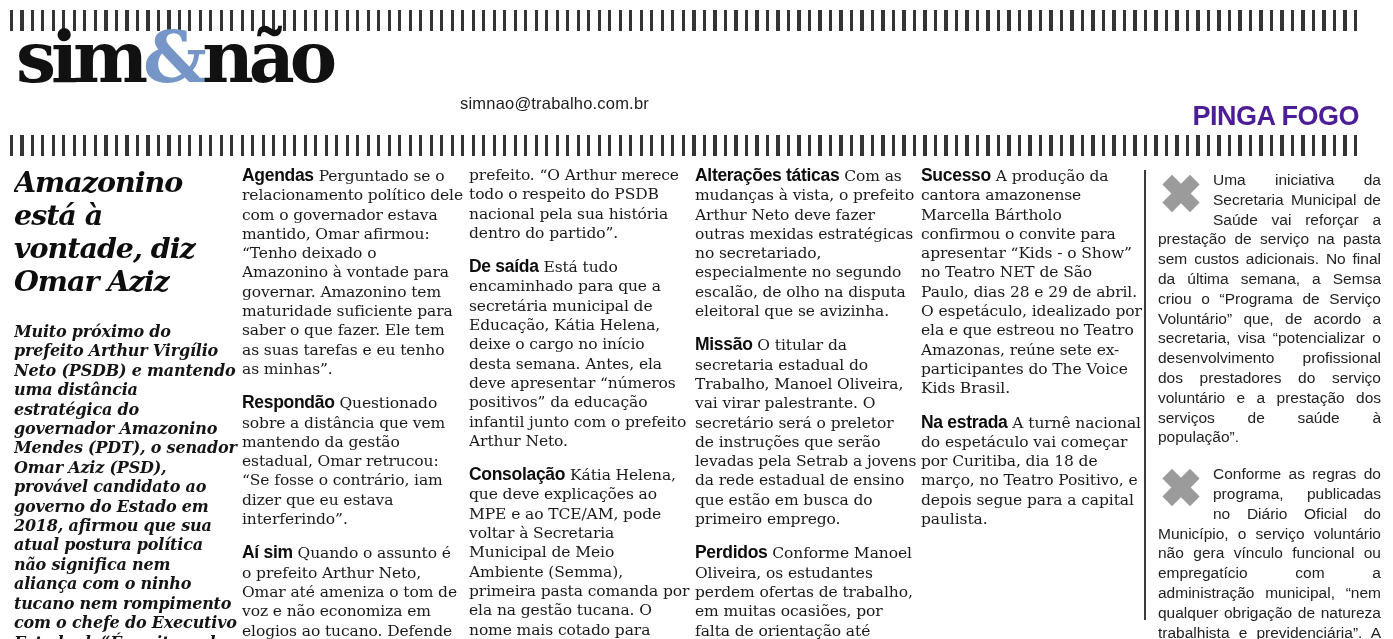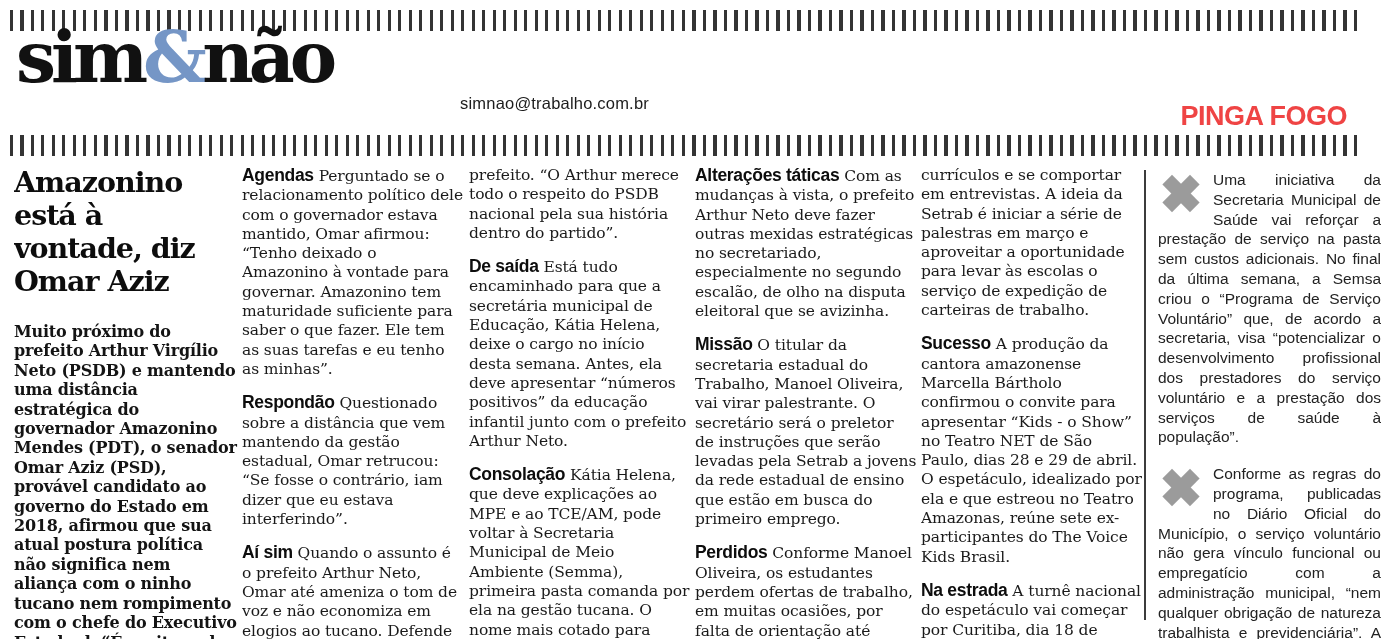--- a/index.html
+++ b/index.html
@@ -25,28 +25,28 @@
     font-weight:bold;font-size:71px;line-height:1;
     letter-spacing:-5px;white-space:nowrap;
   }
   .masthead-title .amp{color:#7596c6;}
   .masthead-email{
     position:absolute;left:460px;top:94px;
     font-family:"Liberation Sans", sans-serif;
     font-size:16.5px;color:#1c1c1c;letter-spacing:0.2px;
   }
   .pinga-label{
-    position:absolute;right:46px;top:101px;
+    position:absolute;right:34px;top:101px;
     font-family:"Liberation Sans", sans-serif;
     font-weight:bold;font-size:27px;letter-spacing:-0.5px;
-    color:#ef4444;white-space:nowrap;
+    color:#4c1d95;white-space:nowrap;
   }
   
   .col{position:absolute;top:166px;height:473px;overflow:hidden;}
-  .col1{left:14px;width:224px;}
+  .col1{left:14px;width:224px;font-style:italic;}
   .col2{left:242px;width:222px;}
   .col3{left:469px;width:221px;}
   .col4{left:695px;width:222px;}
   .col5{left:921px;width:221px;}
   .col6{left:1158px;width:223px;}
   .vdivider{
     position:absolute;left:1144px;top:170px;width:2px;height:450px;
     background:#3c3c3c;
   }
   
@@ -118,21 +118,20 @@
     <p class="note"><b class="head">Consolação</b> <span>Kátia Helena, que deve explicações ao MPE e ao TCE/AM, pode voltar à Secretaria Municipal de Meio Ambiente (Semma), primeira pasta comanda por ela na gestão tucana. O nome mais cotado para substituí-la na Semed é o da vereadora Therezinha Ruiz, do Democratas.</span></p>
   </div>
 
   <div class="col col4">
     <p class="note"><b class="head">Alterações táticas</b> <span>Com as mudanças à vista, o prefeito Arthur Neto deve fazer outras mexidas estratégicas no secretariado, especialmente no segundo escalão, de olho na disputa eleitoral que se avizinha.</span></p>
     <p class="note"><b class="head">Missão</b> <span>O titular da secretaria estadual do Trabalho, Manoel Oliveira, vai virar palestrante. O secretário será o preletor de instruções que serão levadas pela Setrab a jovens da rede estadual de ensino que estão em busca do primeiro emprego.</span></p>
     <p class="note"><b class="head">Perdidos</b> <span>Conforme Manoel Oliveira, os estudantes perdem ofertas de trabalho, em muitas ocasiões, por falta de orientação até sobre fazer</span></p>
   </div>
 
   <div class="col col5">
-    <p class="note">currículos e se comportar em entrevistas. A ideia da Setrab é iniciar a série de palestras em março e aproveitar a oportunidade para levar às escolas o serviço de expedição de carteiras de trabalho.</p>
     <p class="note"><b class="head">Sucesso</b> <span>A produção da cantora amazonense Marcella Bártholo confirmou o convite para apresentar “Kids - o Show” no Teatro NET de São Paulo, dias 28 e 29 de abril. O espetáculo, idealizado por ela e que estreou no Teatro Amazonas, reúne sete ex-participantes do The Voice Kids Brasil.</span></p>
     <p class="note"><b class="head">Na estrada</b> <span>A turnê nacional do espetáculo vai começar por Curitiba, dia 18 de março, no Teatro Positivo, e depois segue para a capital paulista.</span></p>
   </div>
 
   <div class="vdivider"></div>
 
   <div class="col col6">
     <p class="pf-item">
       <svg class="x-icon" viewBox="0 0 46 42" xmlns="http://www.w3.org/2000/svg">
           <g transform="rotate(45 23 21)" fill="#9b9b9b">

